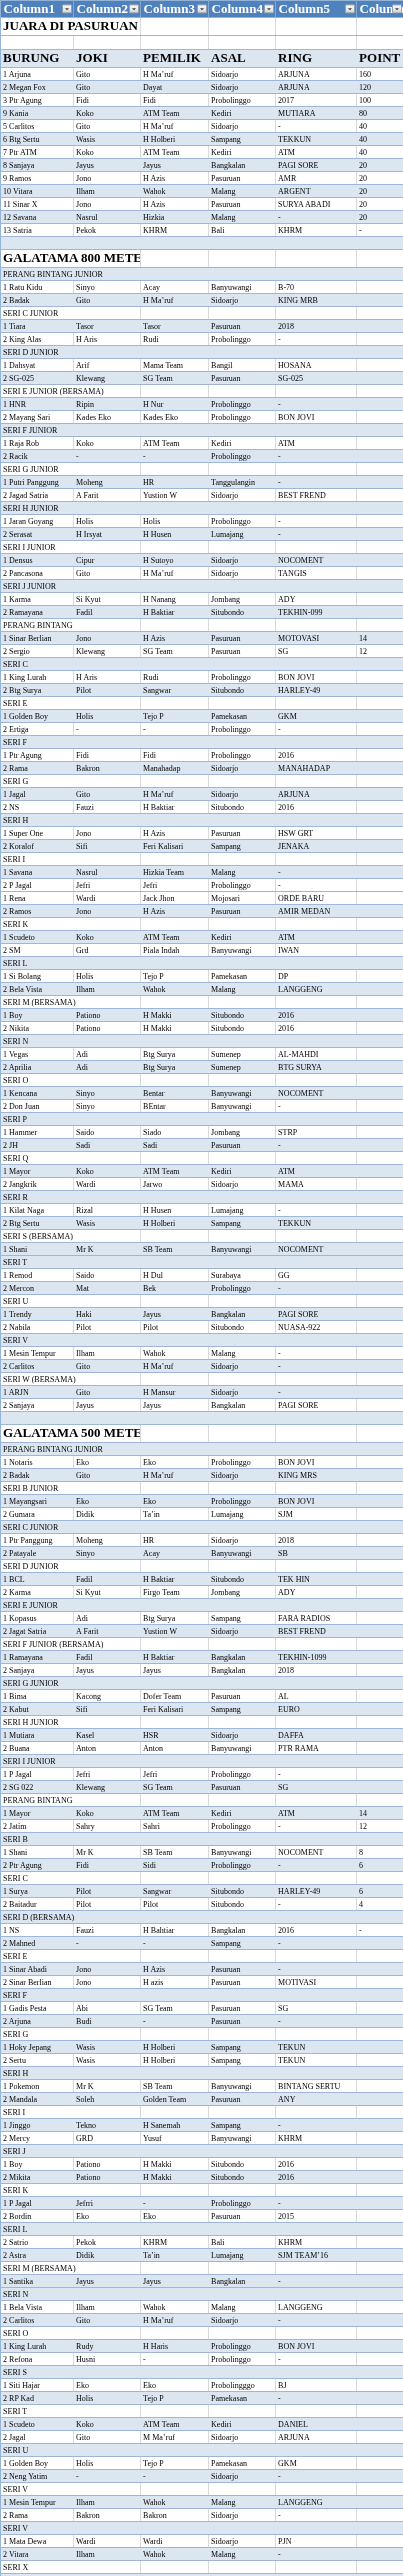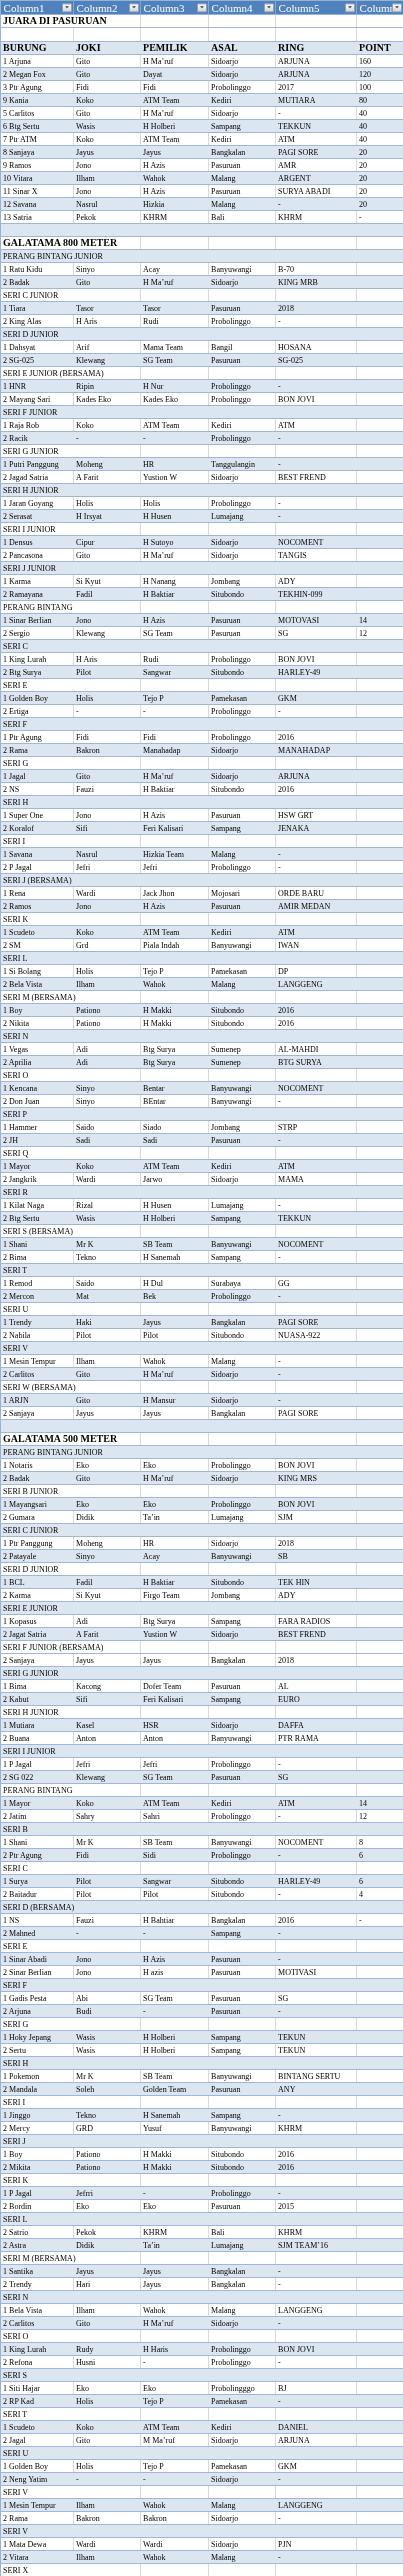--- a/index.html
+++ b/index.html
@@ -8,23 +8,23 @@
   tr{height:13px;}
   tr.r-filter{height:14.4px;}
   tr.r-title-sm{height:9.8px;}
   tr.r-gap1{height:14px;}
   th{
     background:#4F81BD;
     border-right:0.5px solid #84A7D1;
     border-bottom:0.5px solid #95B3D7;
     position:relative;
     font-family:"Liberation Serif",serif;
-    font-weight:normal;
+    font-weight:bold;
     color:#ffffff;
-    font-size:11px;
+    font-size:13px;
     text-align:left;
     padding:0 0 0 2.6px;
     vertical-align:middle;
     white-space:nowrap;
     overflow:hidden;
   }
   th:last-child{border-right:none;margin-left:12px;}
   td{
     font-family:"Liberation Serif",serif;
     font-size:8px;
@@ -32,21 +32,21 @@
     padding:0 1px 1px 2.1px;
     vertical-align:bottom;
     border-right:0.5px solid #D9D9D9;
     border-bottom:0.5px solid #9EB6D8;
     white-space:nowrap;
     overflow:hidden;
     background:#ffffff;
   }
   td:last-child{border-right:none;}
   tr.band td{background:#DCE6F1;border-right-color:#DCE6F1;}
-  td.b{font-weight:bold;font-size:10px;}
+  td.b{font-weight:bold;font-size:13px;}
   .dd{
     position:absolute;right:1px;top:50%;transform:translateY(-50%);
     width:9.8px;height:9.3px;
     background:linear-gradient(#FBFBFB,#D6D6D6);
     border:0.5px solid #93A0AE;
     border-radius:1px;
     display:flex;align-items:center;justify-content:center;
     box-sizing:border-box;
   }
   .arr{
@@ -596,27 +596,20 @@
           <td></td>
         </tr>
         <tr>
           <td>2 P Jagal</td>
           <td>Jefri</td>
           <td>Jefri</td>
           <td>Probolinggo</td>
           <td>-</td>
           <td></td>
         </tr>
-        <tr class="band">
-          <td colspan="2">SERI J (BERSAMA)</td>
-          <td></td>
-          <td></td>
-          <td></td>
-          <td></td>
-        </tr>
         <tr>
           <td>1 Rena</td>
           <td>Wardi</td>
           <td>Jack Jhon</td>
           <td>Mojosari</td>
           <td>ORDE BARU</td>
           <td></td>
         </tr>
         <tr class="band">
           <td>2 Ramos</td>
@@ -818,28 +811,20 @@
           <td></td>
         </tr>
         <tr class="band">
           <td>1 Shani</td>
           <td>Mr K</td>
           <td>SB Team</td>
           <td>Banyuwangi</td>
           <td>NOCOMENT</td>
           <td></td>
         </tr>
-        <tr>
-          <td>2 Bima</td>
-          <td>Tekno</td>
-          <td>H Sanemah</td>
-          <td>Sampang</td>
-          <td>-</td>
-          <td></td>
-        </tr>
         <tr class="band">
           <td colspan="2">SERI T</td>
           <td></td>
           <td></td>
           <td></td>
           <td></td>
         </tr>
         <tr>
           <td>1 Remod</td>
           <td>Saido</td>
@@ -1053,20 +1038,28 @@
           <td>Yustion W</td>
           <td>Sidoarjo</td>
           <td>BEST FREND</td>
           <td></td>
         </tr>
         <tr>
           <td colspan="2">SERI F JUNIOR (BERSAMA)</td>
           <td></td>
           <td></td>
           <td></td>
+          <td></td>
+        </tr>
+        <tr class="band">
+          <td>1 Ramayana</td>
+          <td>Fadil</td>
+          <td>H Baktiar</td>
+          <td>Bangkalan</td>
+          <td>TEKHIN-1099</td>
           <td></td>
         </tr>
         <tr>
           <td>2 Sanjaya</td>
           <td>Jayus</td>
           <td>Jayus</td>
           <td>Bangkalan</td>
           <td>2018</td>
           <td></td>
         </tr>
@@ -1418,28 +1411,20 @@
         <tr>
           <td colspan="2">SERI M (BERSAMA)</td>
           <td></td>
           <td></td>
           <td></td>
           <td></td>
         </tr>
         <tr class="band">
           <td>1 Santika</td>
           <td>Jayus</td>
-          <td>Jayus</td>
-          <td>Bangkalan</td>
-          <td>-</td>
-          <td></td>
-        </tr>
-        <tr>
-          <td>2 Trendy</td>
-          <td>Hari</td>
           <td>Jayus</td>
           <td>Bangkalan</td>
           <td>-</td>
           <td></td>
         </tr>
         <tr class="band">
           <td colspan="2">SERI N</td>
           <td></td>
           <td></td>
           <td></td>

